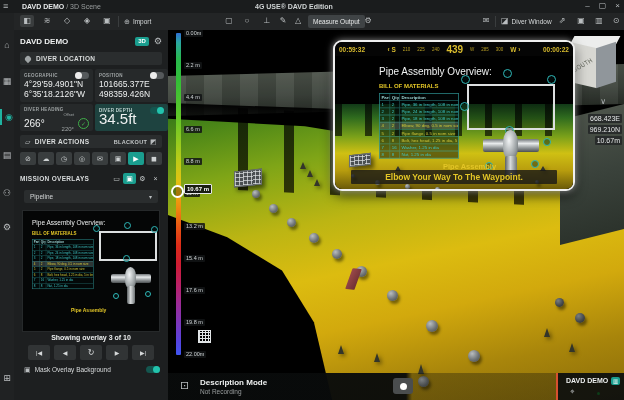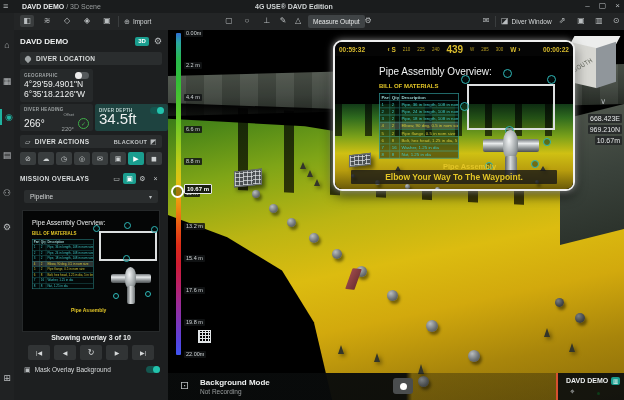--- a/index.html
+++ b/index.html
@@ -220,20 +220,28 @@
     </div>
 
     <div class="card" style="left:6px;top:39px;height:33px;">
       <div class="lbl">
           <span>GEOGRAPHIC</span>
         <span class="tgl"></span>
         </div>
       <div class="val">4°29'59.4901"N</div>
       <div class="val">6°35'18.2126"W</div>
     </div>
+    <div class="card" style="left:81px;top:39px;height:33px;">
+      <div class="lbl">
+          <span>POSITION</span>
+        <span class="tgl"></span>
+        </div>
+      <div class="val">101665.377E</div>
+      <div class="val">498359.426N</div>
+    </div>
 
     <div class="card" style="left:6px;top:74px;height:27px;">
       <div class="lbl">
           <span>DIVER HEADING</span>
         </div>
       <div style="display:flex;align-items:center;">
         <span class="val" style="font-size:10px;">266°</span>
         <span style="margin-left:auto;text-align:right;color:#9fa4a5;">
           <span style="font-size:4px;display:block;">Offset</span>
           <span style="font-size:6px;">220°</span>
@@ -528,21 +536,21 @@
           <span class="hc-card">W ›</span>
         </span>
         <span class="htime">00:00:22</span>
       </div>
 
       <div class="hud-banner ylbl">Elbow Your Way To The Waypoint.</div>
     </div>
 
     <div id="bbar">
       <span class="abs ico" style="left:12px;top:7px;font-size:11px;">⊡</span>
-      <span class="abs" style="left:32px;top:5px;font-size:8px;font-weight:bold;color:#eef0f0;">Background Mode</span>
+      <span class="abs" style="left:32px;top:5px;font-size:8px;font-weight:bold;color:#eef0f0;">Description Mode</span>
       <span class="abs" style="left:32px;top:15px;font-size:6.5px;color:#9a9e9f;">Not Recording</span>
       <span class="recbtn">
           <span class="dot"></span>
         </span>
       <div id="bpanel">
         <span class="abs" style="left:8px;top:4px;font-size:7px;font-weight:bold;color:#eef0f0;">DAVD DEMO</span>
         <span class="abs tealbox" style="left:53px;top:4px;">▥</span>
         <span class="abs ico" style="left:12px;top:15px;font-size:8px;">⌖</span>
         <span class="abs pin" style="left:36px;top:16px;"></span>
       </div>

